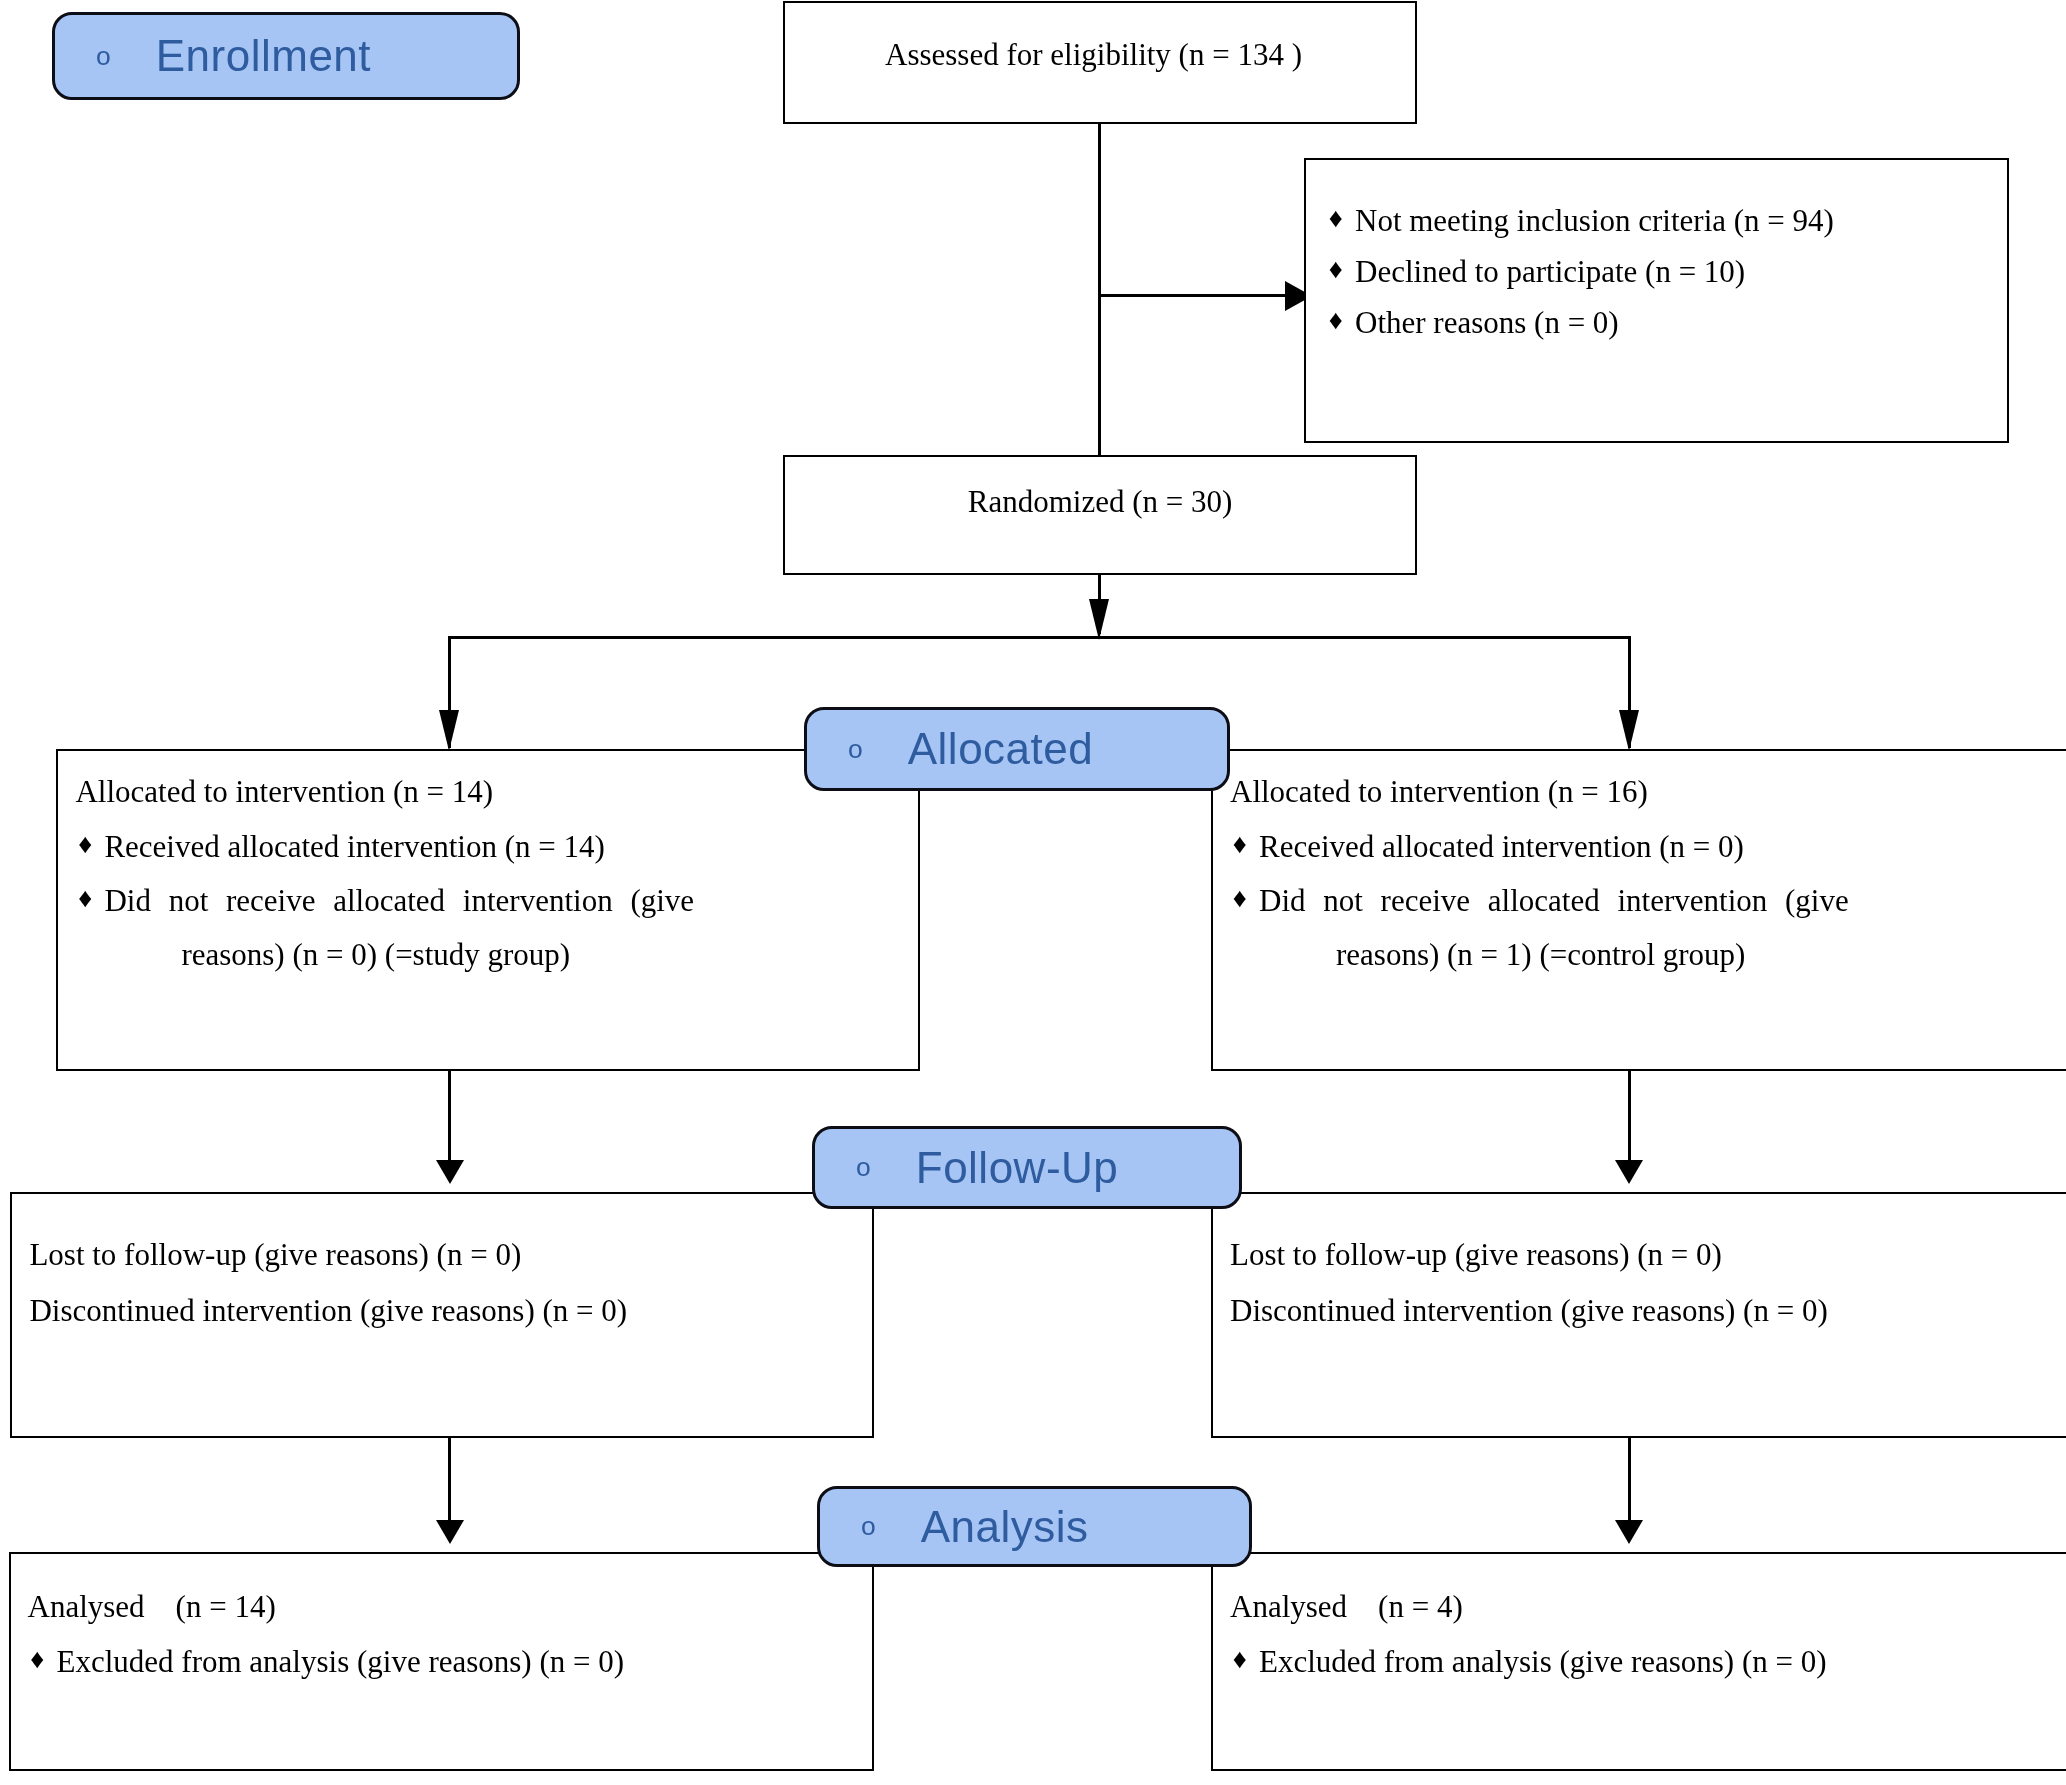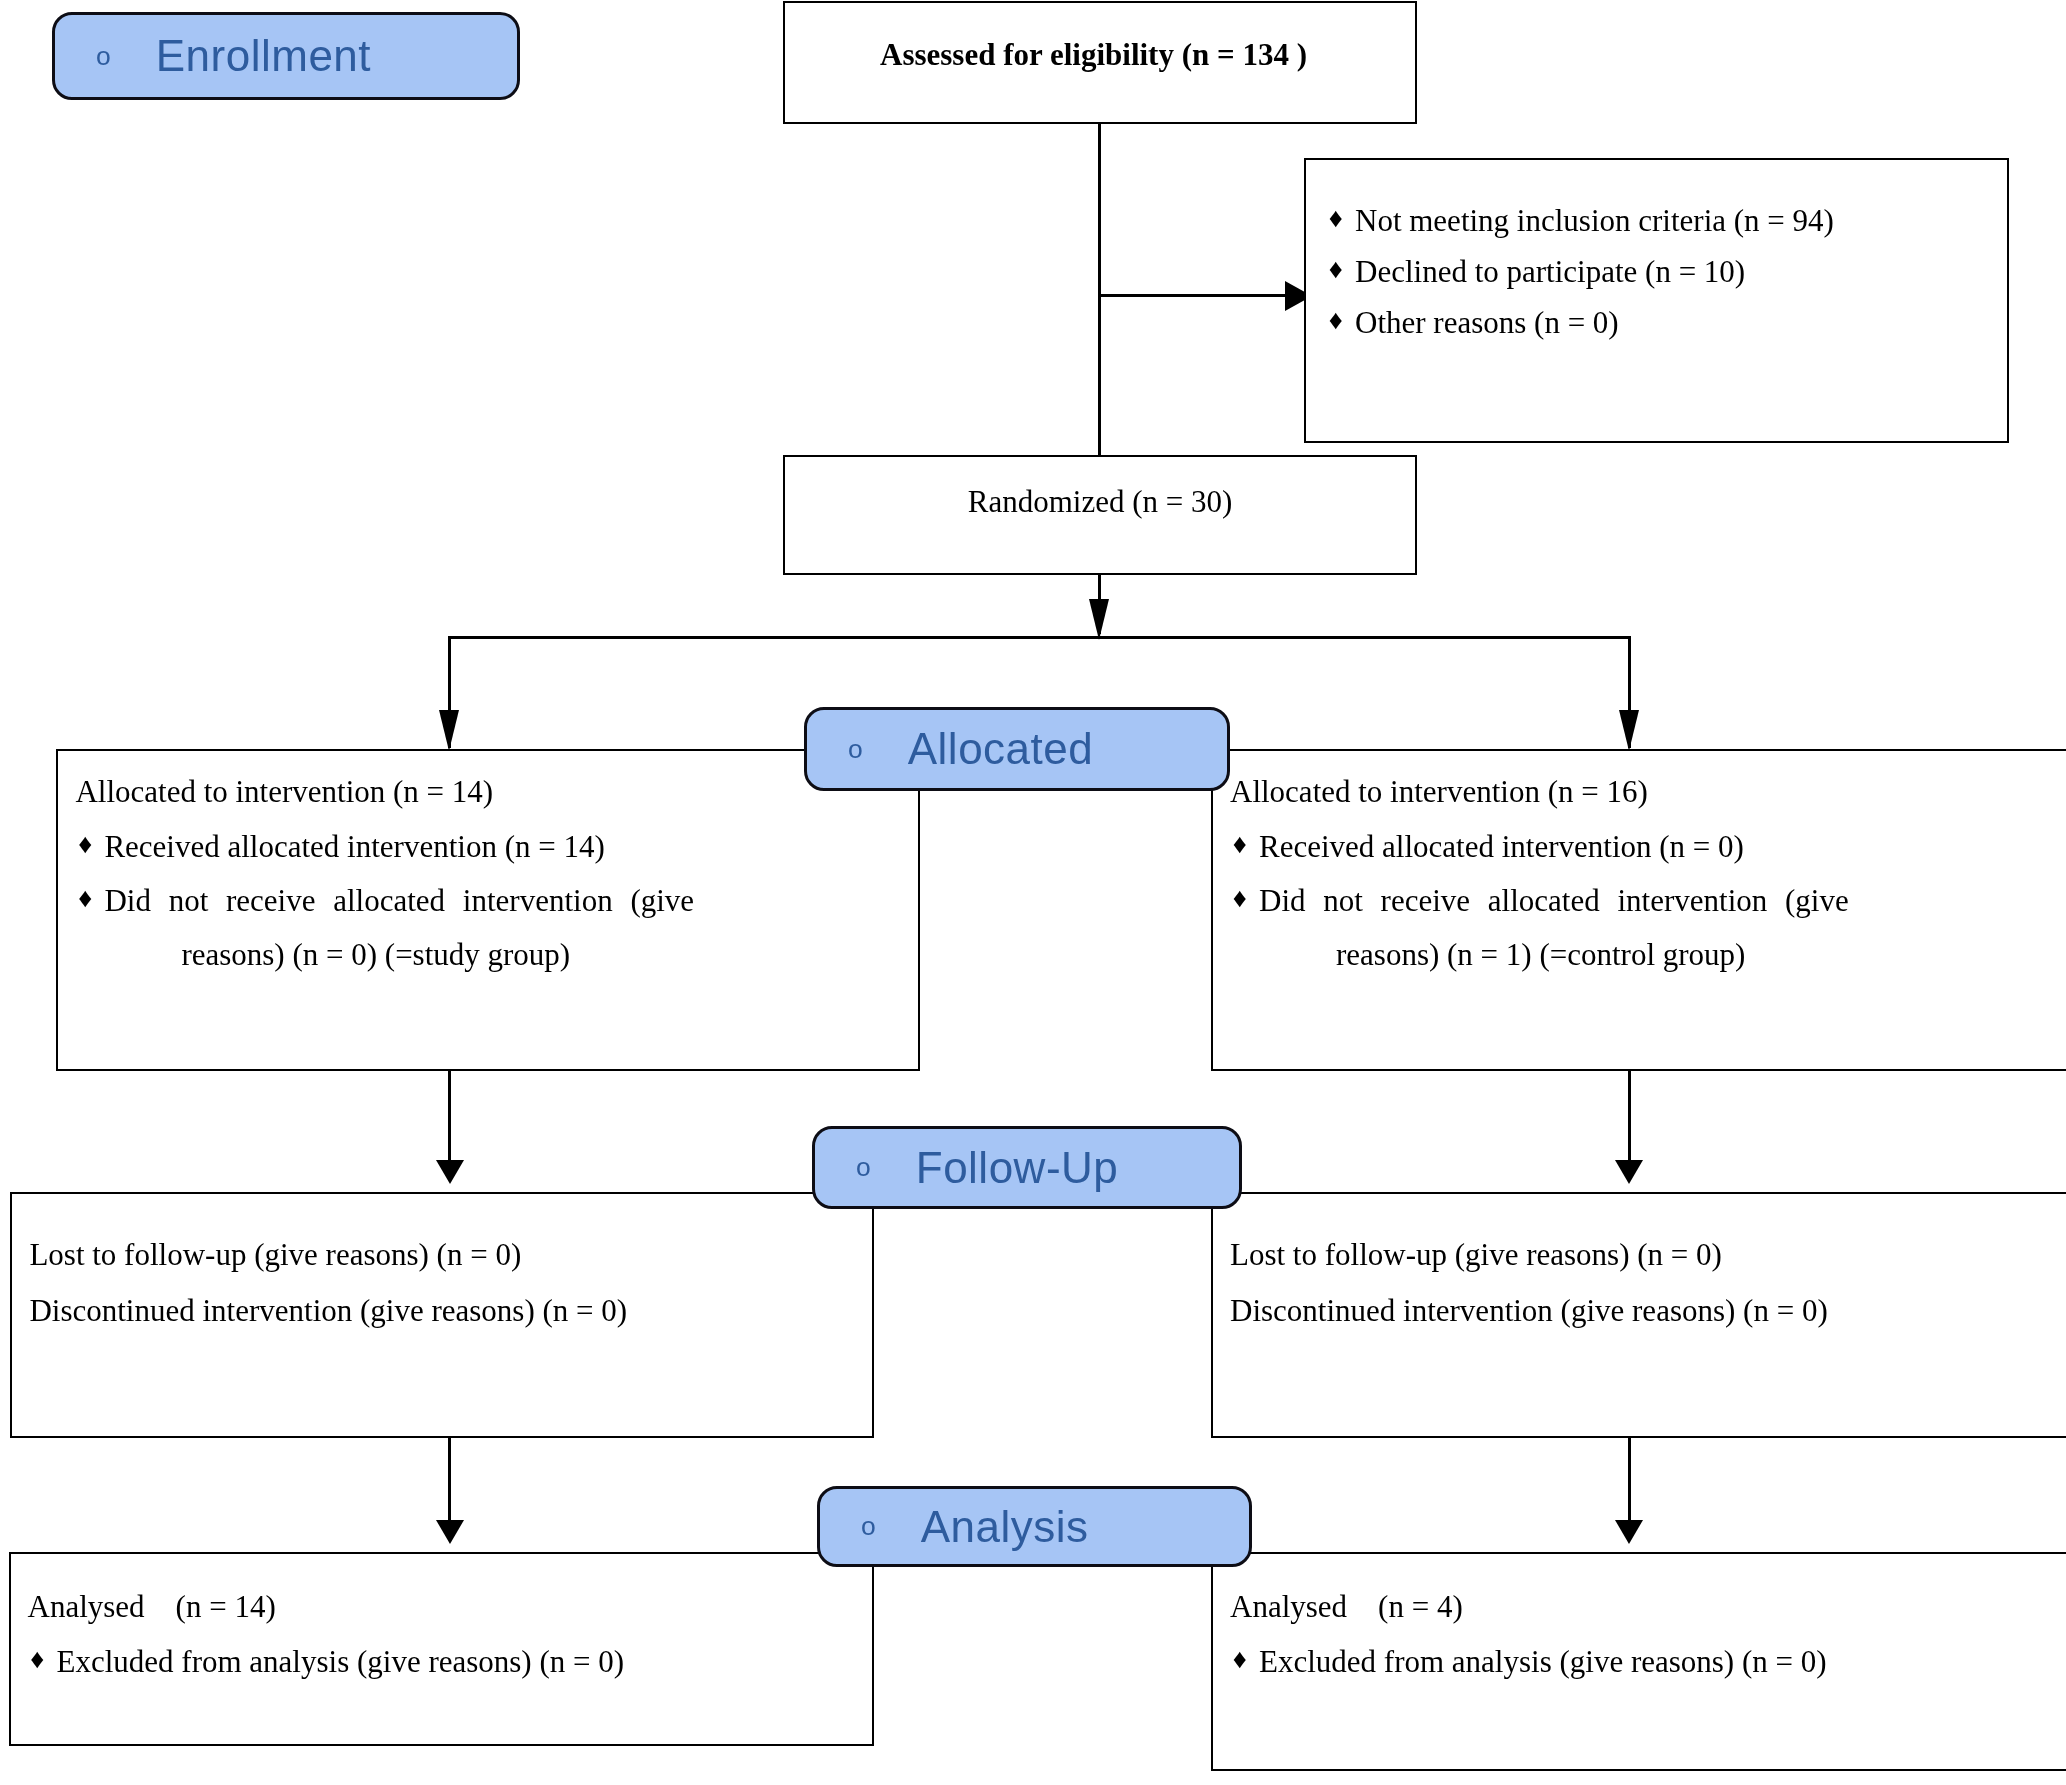--- a/index.html
+++ b/index.html
@@ -123,21 +123,21 @@
 <body>
 
 <div id="canvas">
 
   <div class="badge" style="left:52px; top:12.3px; width:468px; height:88px;">
     <span class="bmark">o</span>
     <span class="blabel">Enrollment</span>
   </div>
 
   <div class="box" style="left:783px; top:0.9px; width:634px; height:123px;">
-    <div class="box-inner" style="padding:36px 16px 0 3px;font-weight:bold;">
+    <div class="box-inner" style="padding:36px 16px 0 3px;">
       <div class="line center">Assessed for eligibility (n = 134 )</div>
     </div>
   </div>
 
   <div class="vline" style="left:1098px; top:124px; height:170px;"></div>
 
   <div class="hline" style="left:1098px; top:294px; width:187px;"></div>
   <div class="arrow-right" style="left:1285px; top:281px;"></div>
 
   <div class="vline" style="left:1098px; top:294px; height:161px;"></div>
@@ -251,21 +251,21 @@
   <div class="arrow-down" style="left:436px; top:1520px;"></div>
 
   <div class="vline" style="left:1628px; top:1438px; height:97px;"></div>
   <div class="arrow-down" style="left:1615px; top:1520px;"></div>
 
   <div class="badge" style="left:817px; top:1486px; width:435px; height:81px;">
     <span class="bmark">o</span>
     <span class="blabel">Analysis</span>
   </div>
 
-  <div class="box" style="left:8.5px; top:1552px; width:865px; height:194px;">
+  <div class="box" style="left:8.5px; top:1552px; width:865px; height:219px;">
     <div class="box-inner" style="padding:37px 23px 0 17px;">
       <div class="line">Analysed    (n = 14)</div>
       <div style="height:24px;"></div>
       <div class="bullet-row">
         <span class="bchar">♦</span>
         <span class="line">Excluded from analysis (give reasons) (n = 0)</span>
       </div>
     </div>
   </div>
 

